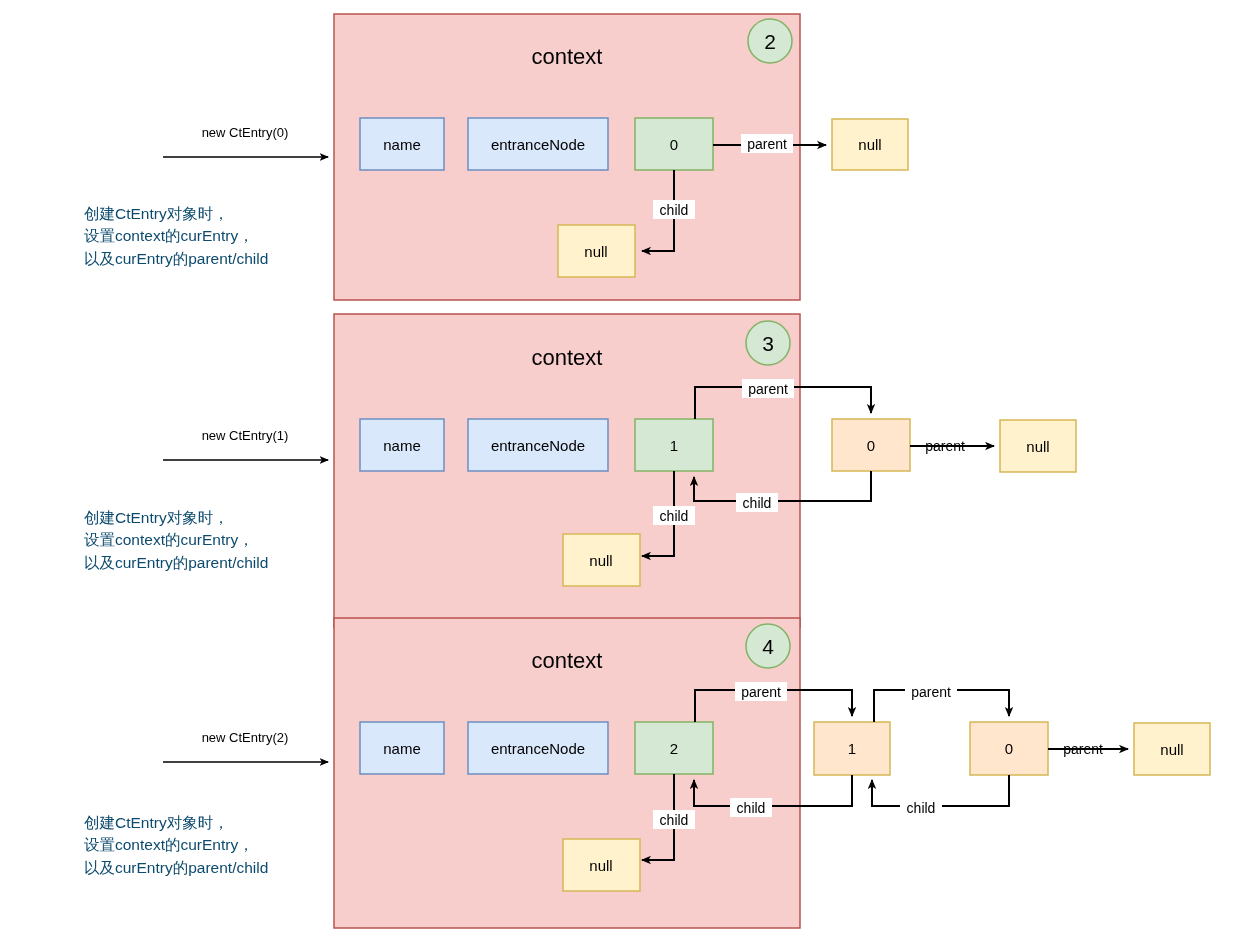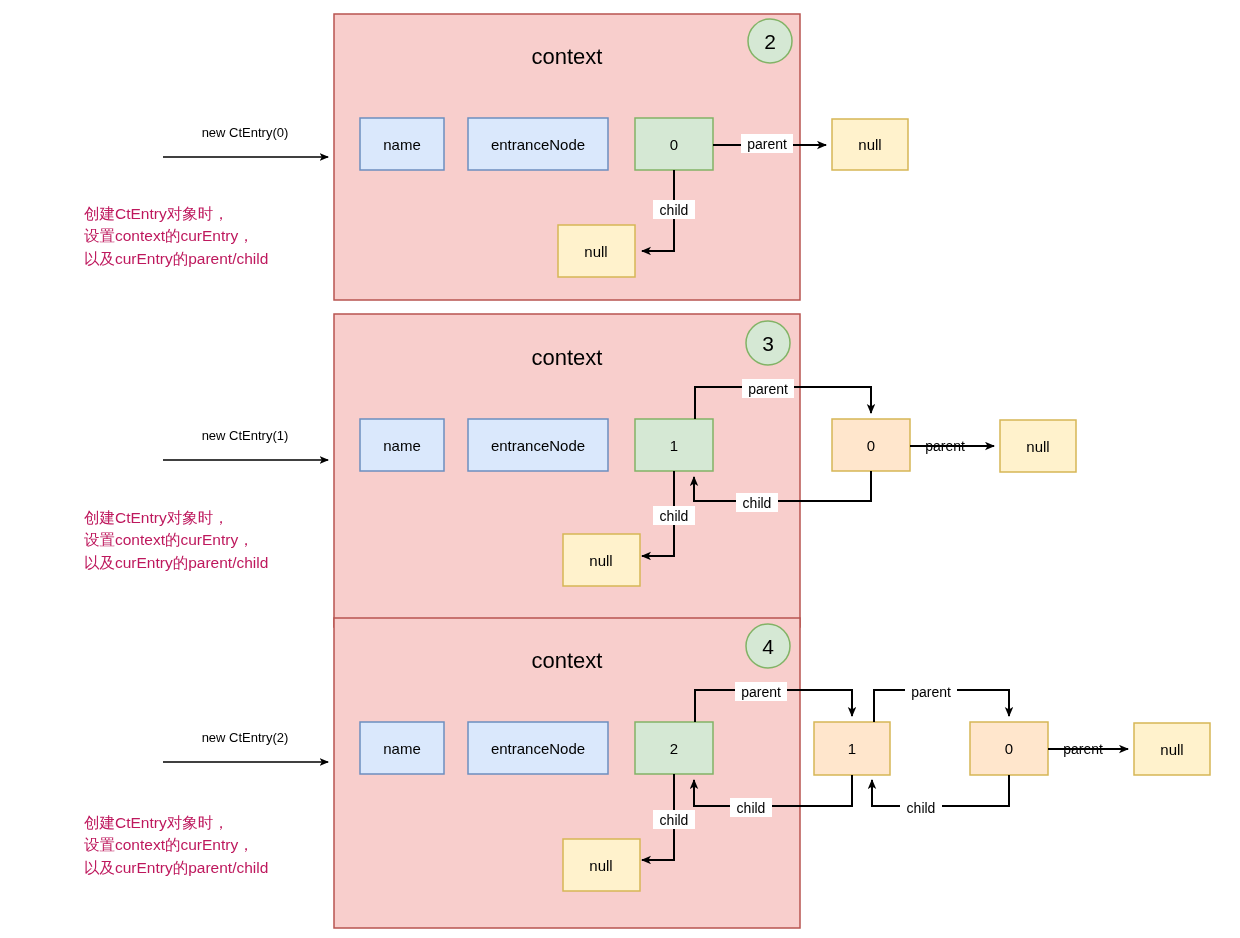--- a/index.html
+++ b/index.html
@@ -15,21 +15,21 @@
   .badge-circle{fill:#d5e8d4;stroke:#82b366;stroke-width:1.5;}
   .conn{fill:none;stroke:#000000;stroke-width:2;}
   .conn-thin{fill:none;stroke:#000000;stroke-width:1.6;}
   text{font-family:"Liberation Sans","DejaVu Sans",sans-serif;fill:#000;}
   .t-title{font-size:22px;text-anchor:middle;}
   .t-box{font-size:15px;text-anchor:middle;}
   .t-badge{font-size:21px;text-anchor:middle;}
   .t-edge{font-size:14px;text-anchor:middle;}
   .t-callmethod{font-size:13px;text-anchor:middle;}
   .edge-lbl-bg{fill:#ffffff;}
-  .cn-note{position:absolute;font-size:15.5px;line-height:1.45;color:#be185d;
+  .cn-note{position:absolute;font-size:15.5px;line-height:1.45;color:#0c4a6e;
            white-space:pre-line;font-family:"Liberation Sans","DejaVu Sans",sans-serif;}
 </style>
 </head>
 <body>
 
 <div id="stage">
 
   <svg viewBox="0 0 1240 938">
     <defs>
       <marker id="arrow" markerWidth="11" markerHeight="11" refX="9" refY="4.2" orient="auto" markerUnits="userSpaceOnUse">

